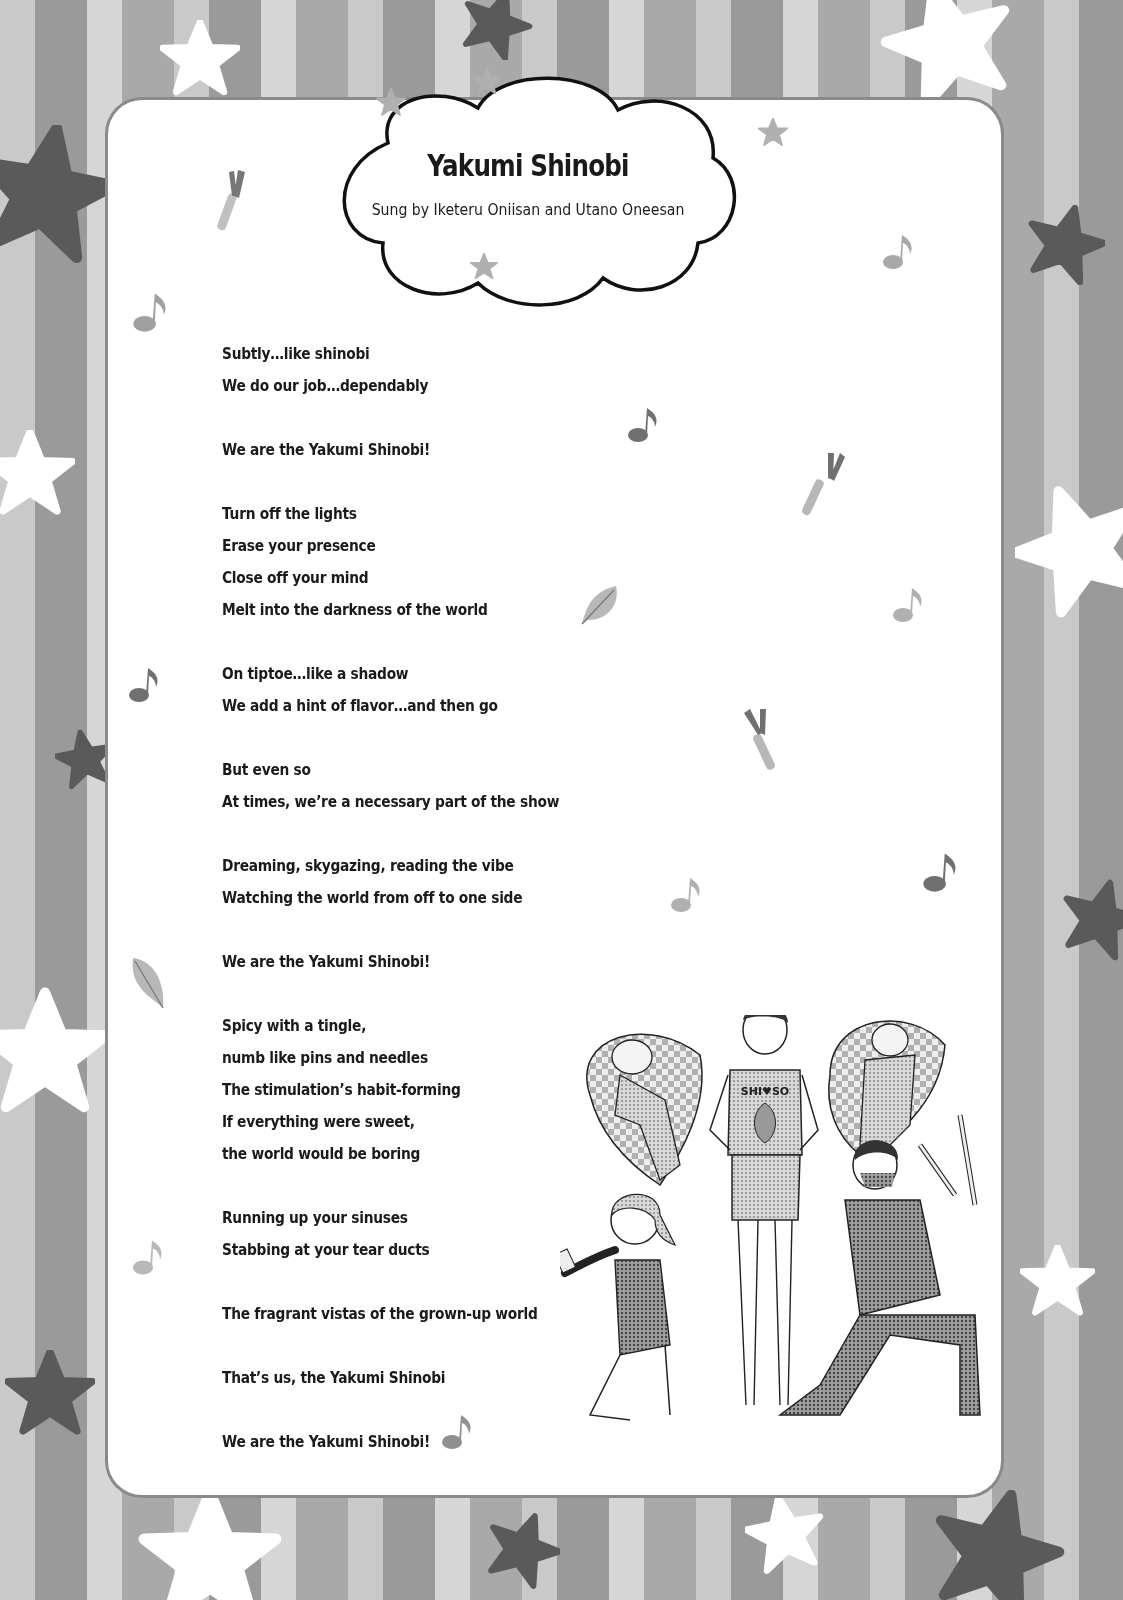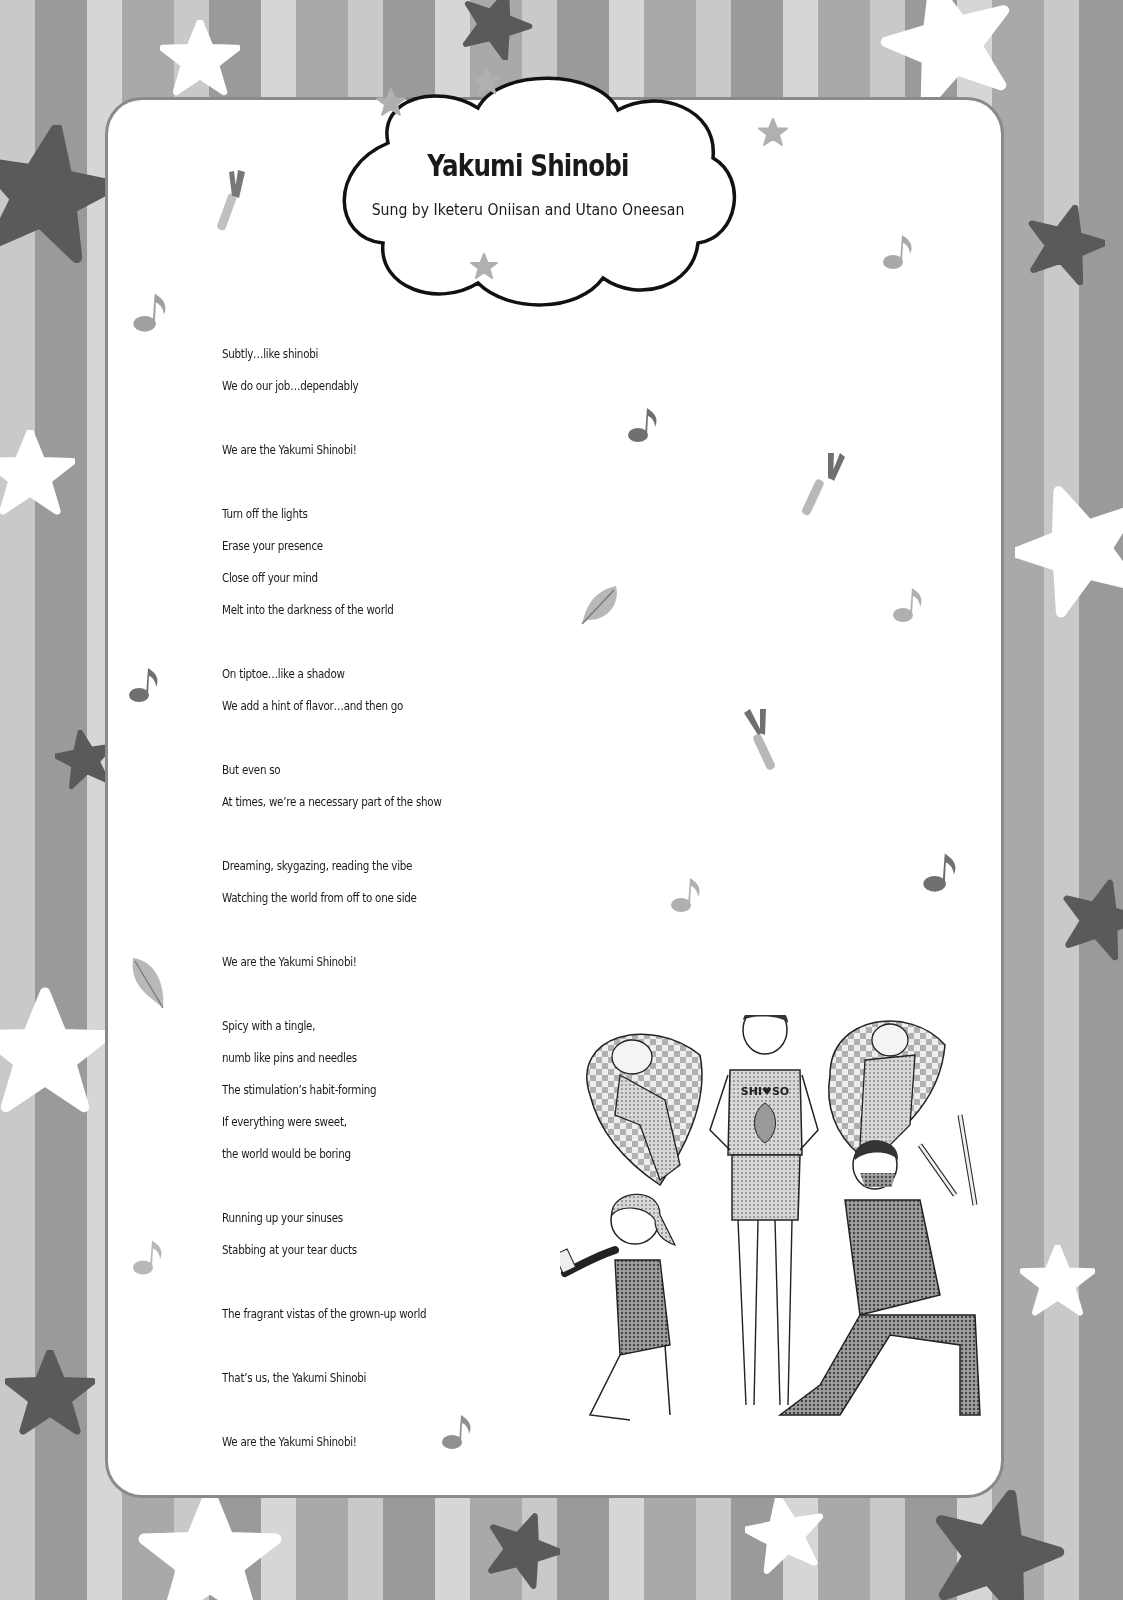--- a/index.html
+++ b/index.html
@@ -25,22 +25,22 @@
     font-family: "DejaVu Sans", sans-serif; font-weight: bold; font-size: 30px;
     letter-spacing: -1px; color: #1a1a1a; transform: scaleX(0.82);
   }
   .subtitle {
     position: absolute; left: 0; width: 420px; top: 162px; text-align: center;
     font-family: "DejaVu Sans", sans-serif; font-size: 16px; color: #1a1a1a;
     transform: scaleX(0.88);
   }
   .lyrics {
     position: absolute; left: 222px; top: 338px; width: 480px;
-    font-family: "DejaVu Sans", sans-serif; font-size: 12px; line-height: 32px;
-    color: #1a1a1a; font-weight: normal; letter-spacing: -0.3px;
+    font-family: "DejaVu Sans", sans-serif; font-size: 16px; line-height: 32px;
+    color: #1a1a1a; font-weight: bold; letter-spacing: -0.3px;
   }
   .lyrics .line { display: block; white-space: nowrap; transform-origin: left; transform: scaleX(0.86); }
   .lyrics .gap { display: block; height: 32px; }
   .deco { position: absolute; }
   .illustration {
     position: absolute; left: 560px; top: 1015px; width: 440px; height: 420px;
   }
 </style>
 </head>
 <body>

